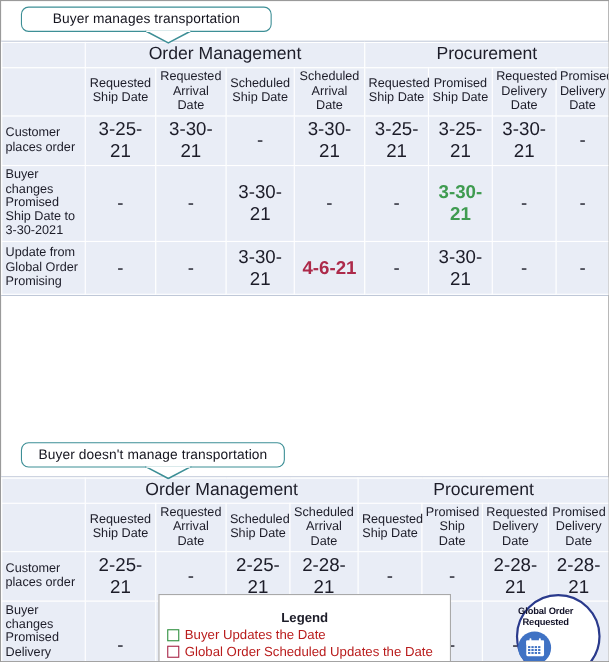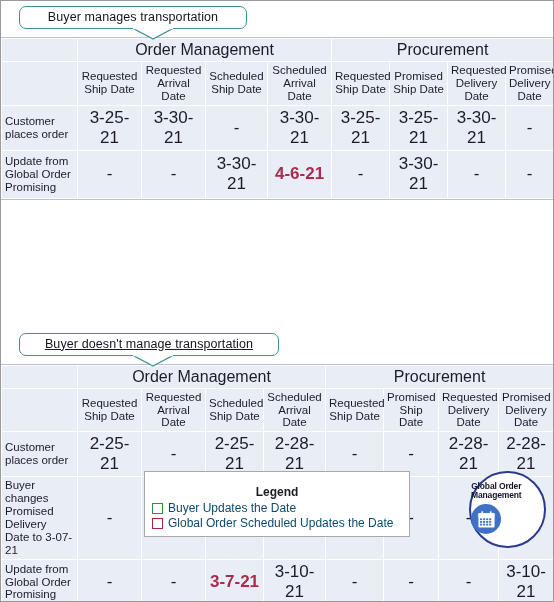--- a/index.html
+++ b/index.html
@@ -119,21 +119,21 @@
     font-size: 12px;
     color: #1c1c28;
     margin-bottom: 2px;
   }
   .legend-row {
     display: flex;
     align-items: center;
     gap: 5px;
     font-size: 12px;
     line-height: 1.25;
-    color: #0c4a6e;
+    color: #b91c1c;
     padding-left: 2px;
   }
   .swatch {
     width: 11px;
     height: 11px;
     box-sizing: border-box;
     background: #ffffff;
     flex: 0 0 auto;
   }
   .swatch.green { border: 1.6px solid #2f8f3f; }
@@ -224,20 +224,31 @@
       <tbody>
         <tr style="height:26px">
           <td class="rowlabel">Customer places order</td>
           <td class="val">3-25-21</td>
           <td class="val">3-30-21</td>
           <td class="val">-</td>
           <td class="val">3-30-21</td>
           <td class="val">3-25-21</td>
           <td class="val">3-25-21</td>
           <td class="val">3-30-21</td>
+          <td class="val">-</td>
+        </tr>
+        <tr style="height:62px">
+          <td class="rowlabel">Buyer changes Promised Ship Date to 3-30-2021</td>
+          <td class="val">-</td>
+          <td class="val">-</td>
+          <td class="val">3-30-21</td>
+          <td class="val">-</td>
+          <td class="val">-</td>
+          <td class="val green">3-30-21</td>
+          <td class="val">-</td>
           <td class="val">-</td>
         </tr>
         <tr style="height:48px">
           <td class="rowlabel">Update from Global Order Promising</td>
           <td class="val">-</td>
           <td class="val">-</td>
           <td class="val">3-30-21</td>
           <td class="val red">4-6-21</td>
           <td class="val">-</td>
           <td class="val">3-30-21</td>
@@ -258,21 +269,21 @@
       </div>
       <div class="legend-row">
         <span class="swatch red"></span>
         <span>Global Order Scheduled Updates the Date</span>
       </div>
     </div>
 
     <div class="badge">
       <div class="badge-text">
         <div>Global Order</div>
-        <div>Management</div>
+        <div>Requested</div>
       </div>
       <div class="badge-icon">
         <svg width="19" height="19" viewBox="0 0 20 20">
           <rect x="1.5" y="3.5" width="17" height="15" rx="1.3" fill="#ffffff"></rect>
           <rect x="1.5" y="3.5" width="17" height="4" fill="#ffffff"></rect>
           <rect x="4.6" y="1.2" width="1.8" height="3.4" rx=".7" fill="#ffffff"></rect>
           <rect x="13.6" y="1.2" width="1.8" height="3.4" rx=".7" fill="#ffffff"></rect>
           <g fill="#3f72c4">
             <rect x="3.2" y="8.8" width="2.2" height="1.9"></rect>
             <rect x="6.4" y="8.8" width="2.2" height="1.9"></rect>
@@ -285,21 +296,21 @@
             <rect x="3.2" y="14.4" width="2.2" height="1.9"></rect>
             <rect x="6.4" y="14.4" width="2.2" height="1.9"></rect>
             <rect x="9.6" y="14.4" width="2.2" height="1.9"></rect>
             <rect x="12.8" y="14.4" width="2.2" height="1.9"></rect>
           </g>
         </svg>
       </div>
     </div>
   </div>
 
-  <div class="callout-wrap" style="width:260px;text-decoration:underline;">
+  <div class="callout-wrap" style="width:240px;">
     <div class="callout">
       <span>Buyer doesn't manage transportation</span>
     </div>
     <svg class="callout-tail" viewBox="0 0 44 12">
       <path d="M1 0 L22 11 L43 0" fill="#ffffff" stroke="#3d8f96" stroke-width="1.4" stroke-linejoin="round"></path>
       <path d="M2 0 L42 0" stroke="#ffffff" stroke-width="2.4"></path>
     </svg>
   </div>
 
   <div class="tbl-outer" style="margin-top:8px;">

